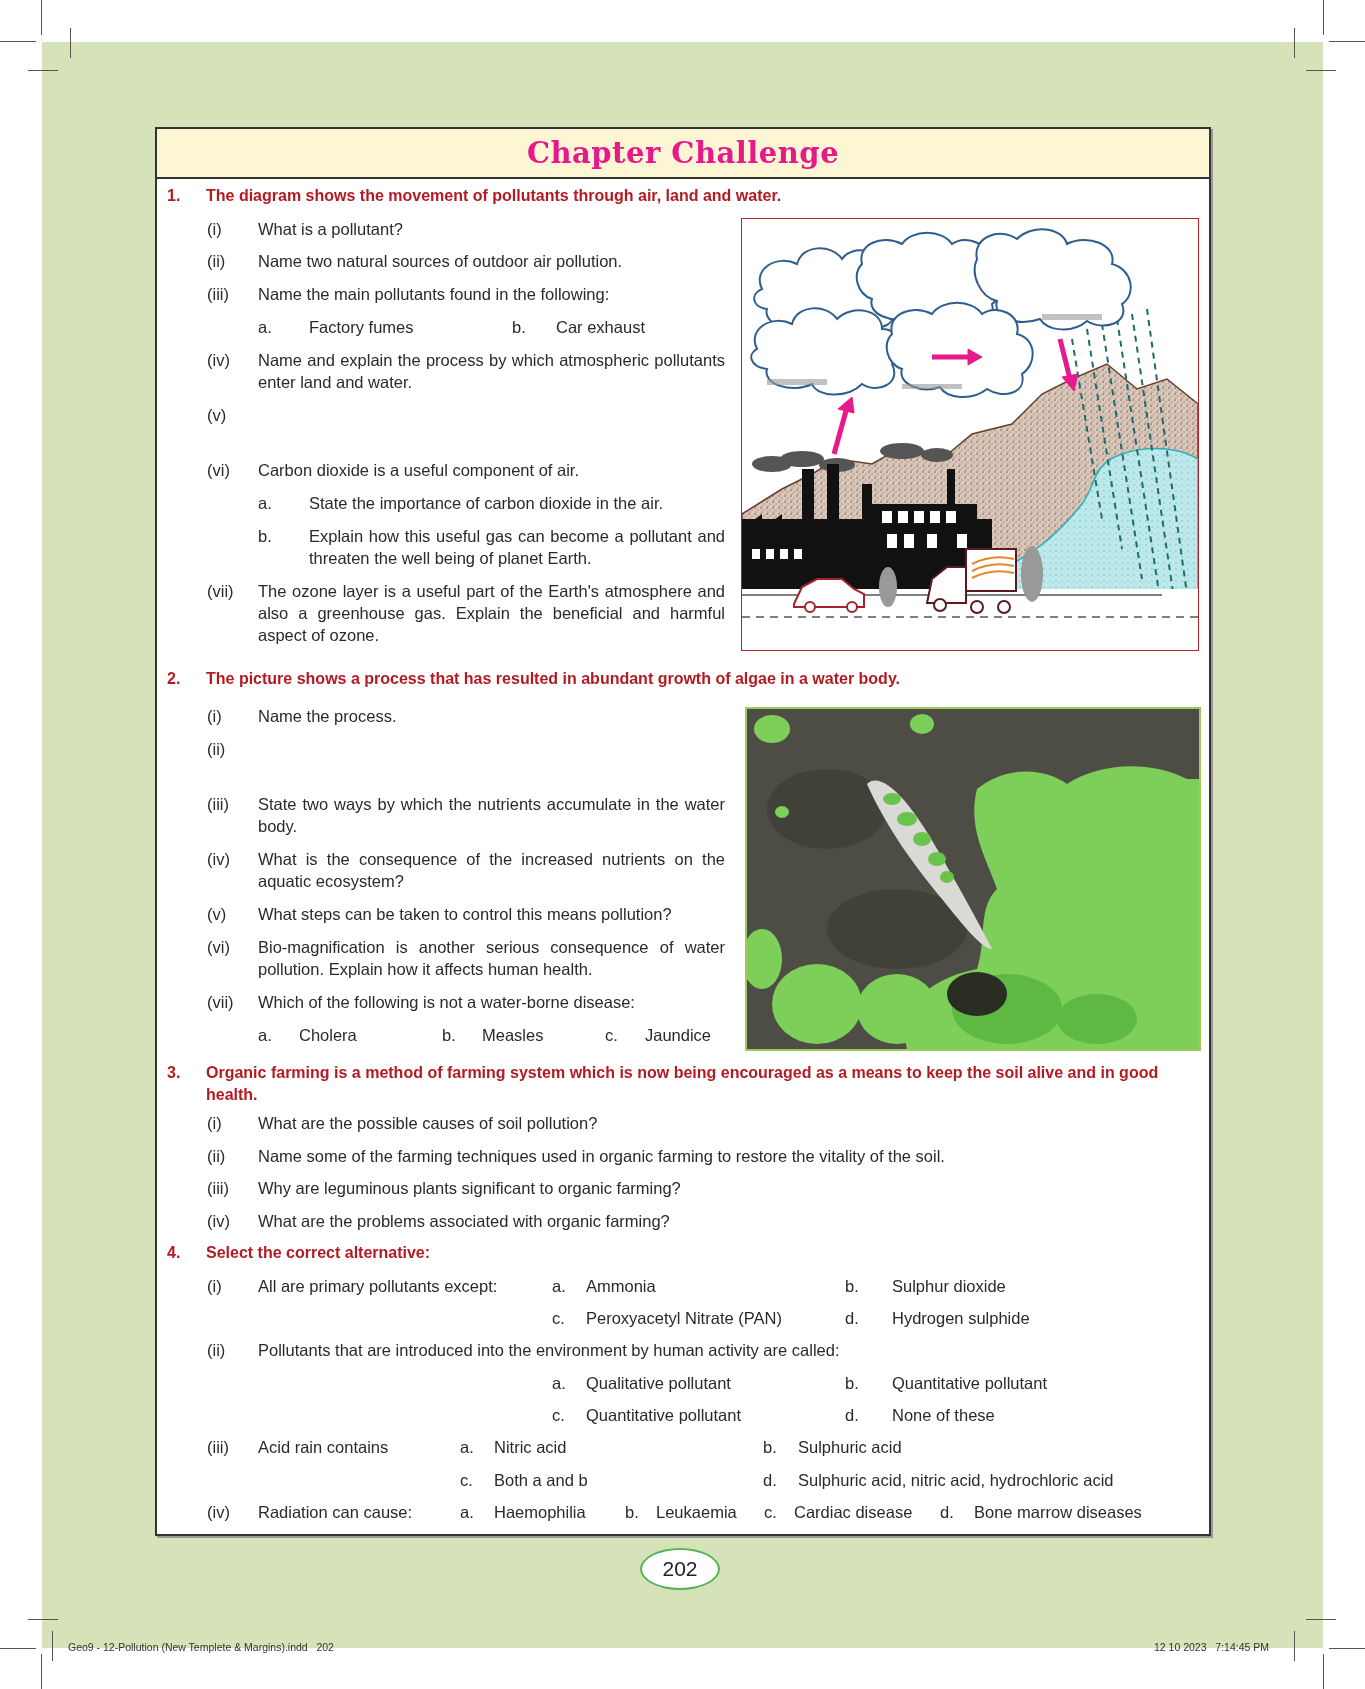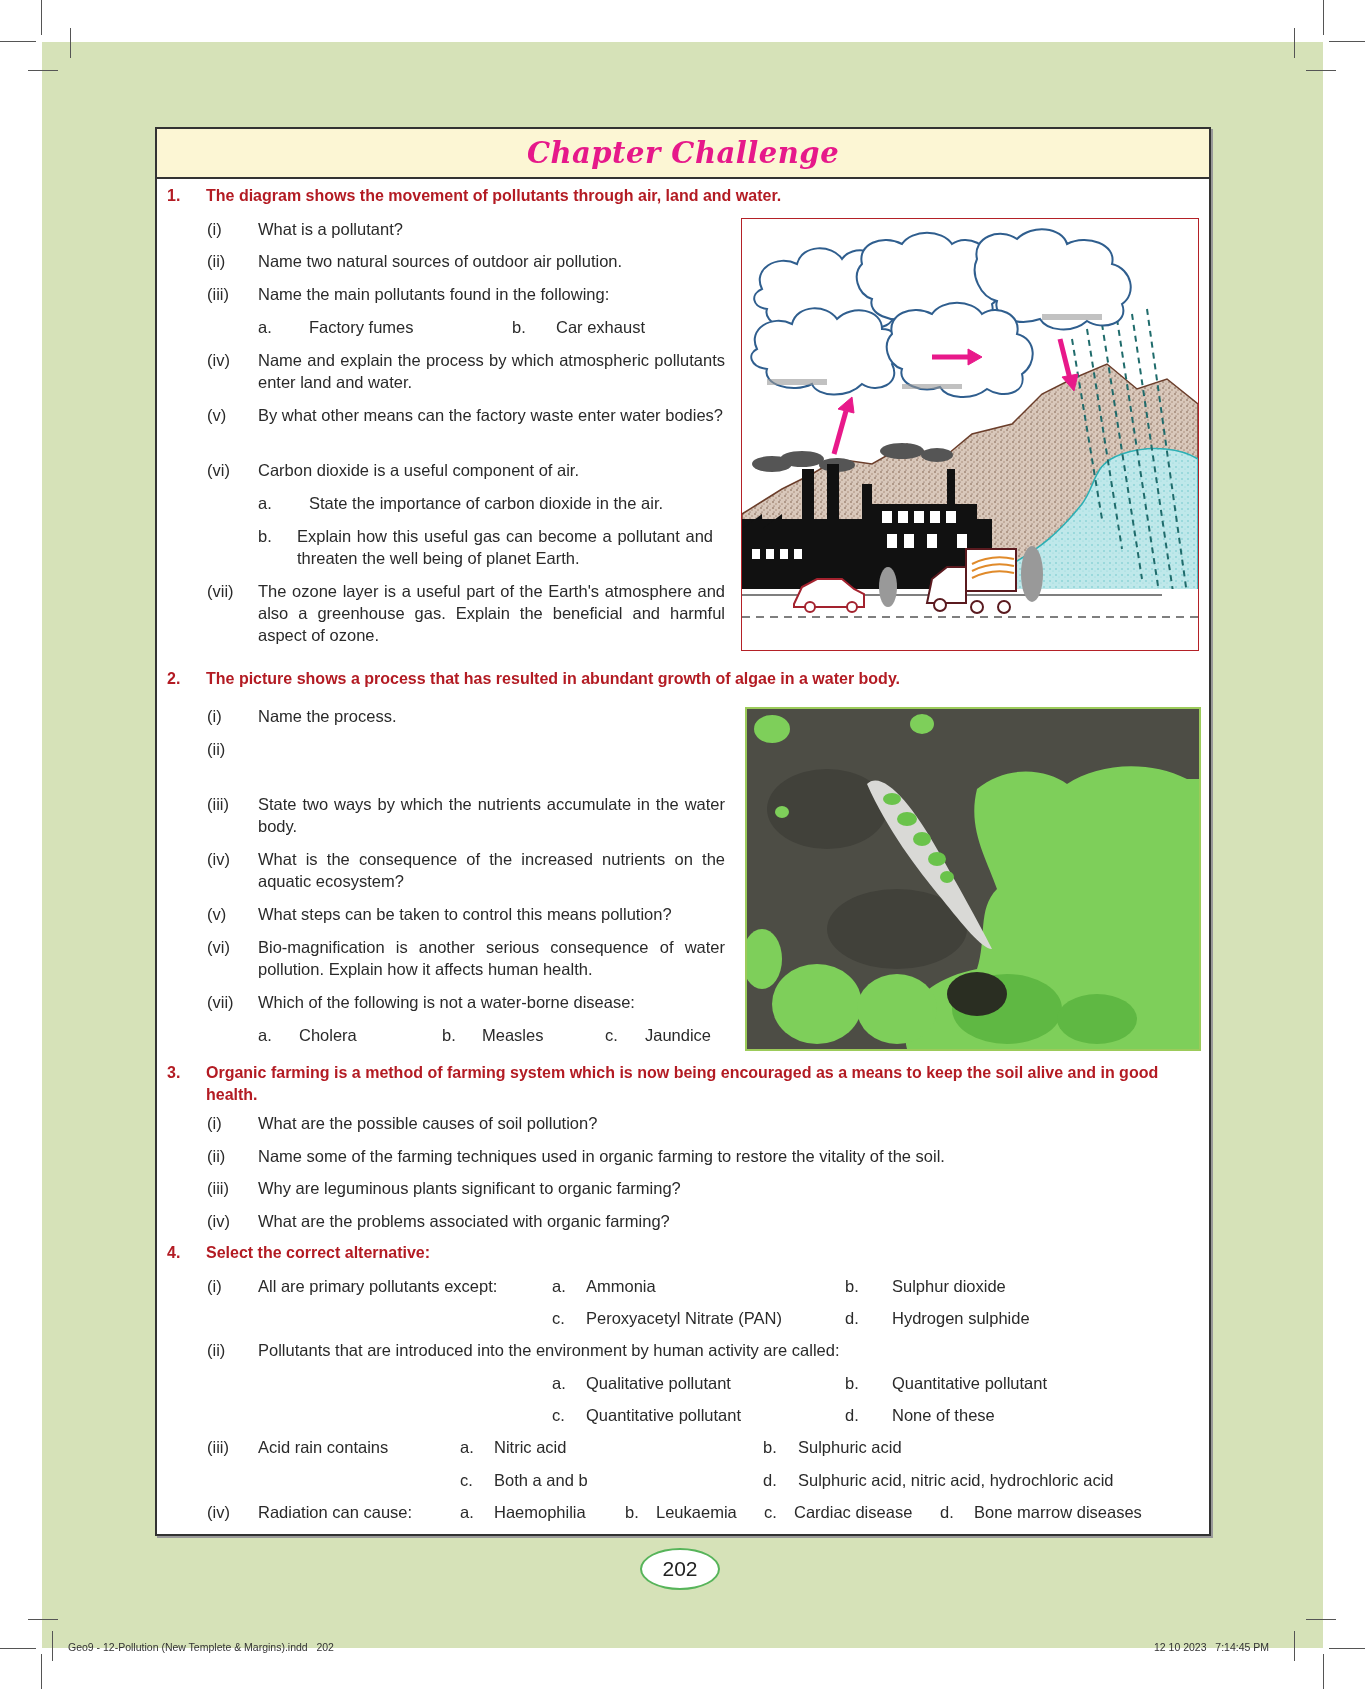--- a/index.html
+++ b/index.html
@@ -11,21 +11,21 @@
   .crop { position:absolute; background:#555; }
   .box {
     position:absolute; left:155px; top:127px; width:1052px; height:1405px;
     background:#fff; border:2px solid #333; box-shadow:2px 2px 0 #999;
   }
   .box-header {
     height:48px; background:#fcf6d4; border-bottom:2px solid #333;
     display:flex; align-items:center; justify-content:center;
   }
   .box-title {
-    font-family:"DejaVu Serif", serif; font-style:italic; font-weight:bold;
+    font-family:"DejaVu Serif", serif; font-weight:bold;
     color:#e6198a; font-size:29px; letter-spacing:0.5px;
   }
   .q { position:absolute; font-size:16px; line-height:22px; }
   .qhead { color:#b31b23; font-weight:bold; font-size:16px; }
   .qnum { position:absolute; left:10px; width:30px; }
   .qtext { position:absolute; left:52px; }
   .row { position:absolute; font-size:16.5px; line-height:22px; color:#2a2a2a; }
   .rn { position:absolute; left:50px; }
   .rt { position:absolute; left:101px; text-align:justify; }
   .opt-l { position:absolute; }
@@ -95,33 +95,32 @@
   <span class="opt-l" style="left:152px">Factory fumes</span>
   <span class="opt-l" style="left:355px">b.</span>
   <span class="opt-l" style="left:399px">Car exhaust</span>
 </div>
 <div class="row" style="left:157px;top:349px;width:568px;height:46px;">
   <span class="rn">(iv)</span>
   <span class="rt" style="width:467px">Name and explain the process by which atmospheric pollutants enter land and water.</span>
 </div>
 <div class="row" style="left:157px;top:404px;width:568px;height:46px;">
   <span class="rn">(v)</span>
-  <span class="rt" style="width:467px">By what other means can the factory waste enter water bodies?</span>
 </div>
 <div class="row" style="left:157px;top:459px;width:570px;">
   <span class="rn">(vi)</span>
   <span class="rt">Carbon dioxide is a useful component of air.</span>
 </div>
 <div class="row" style="left:157px;top:492px;width:570px;">
   <span class="opt-l" style="left:101px">a.</span>
   <span class="opt-l" style="left:152px">State the importance of carbon dioxide in the air.</span>
 </div>
 <div class="row" style="left:157px;top:525px;width:570px;height:46px;">
   <span class="opt-l" style="left:101px">b.</span>
-  <span class="opt-l" style="left:140px;width:416px;text-align:justify">Explain how this useful gas can become a pollutant and threaten the well being of planet Earth.</span>
+  <span class="opt-l" style="left:152px;width:416px;text-align:justify">Explain how this useful gas can become a pollutant and threaten the well being of planet Earth.</span>
 </div>
 <div class="row" style="left:157px;top:580px;width:568px;height:68px;">
   <span class="rn">(vii)</span>
   <span class="rt" style="width:467px">The ozone layer is a useful part of the Earth's atmosphere and also a greenhouse gas. Explain the beneficial and harmful aspect of ozone.</span>
 </div>
 
 <div class="figure1">
   <svg width="456" height="431" viewBox="0 0 456 431">
     <defs>
       <pattern id="speck" width="6" height="6" patternUnits="userSpaceOnUse">

